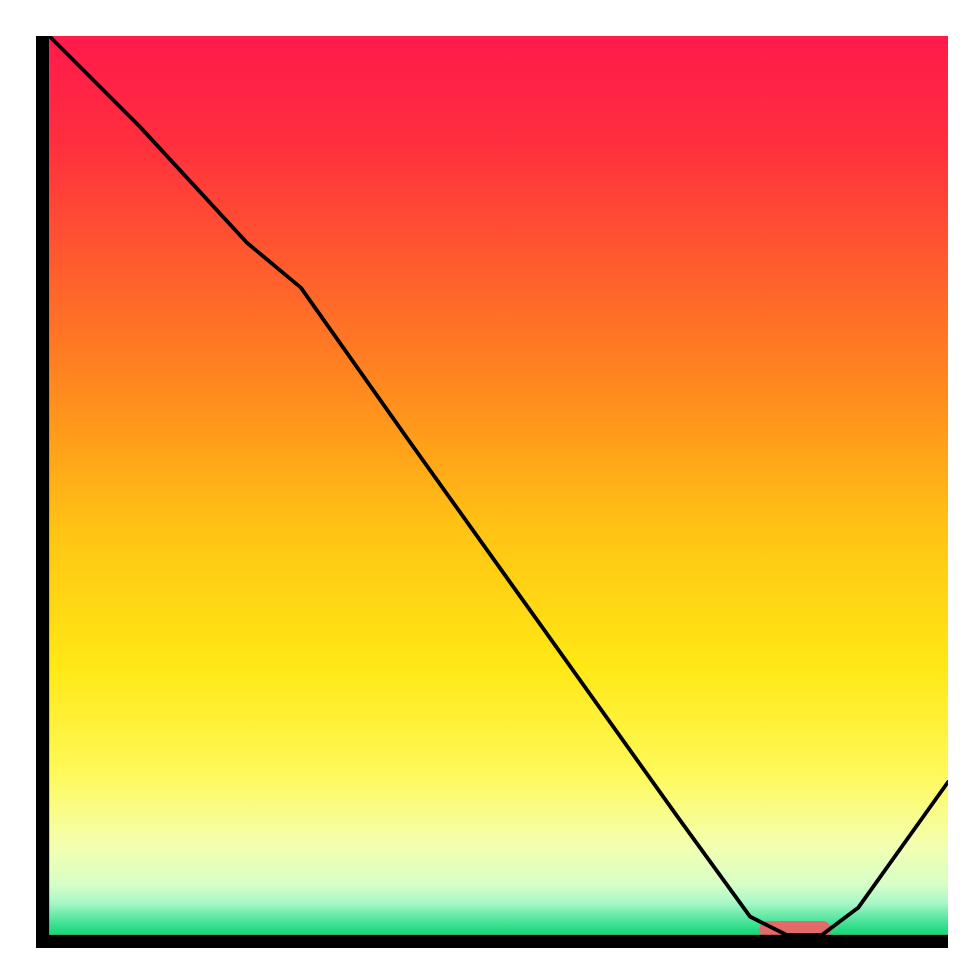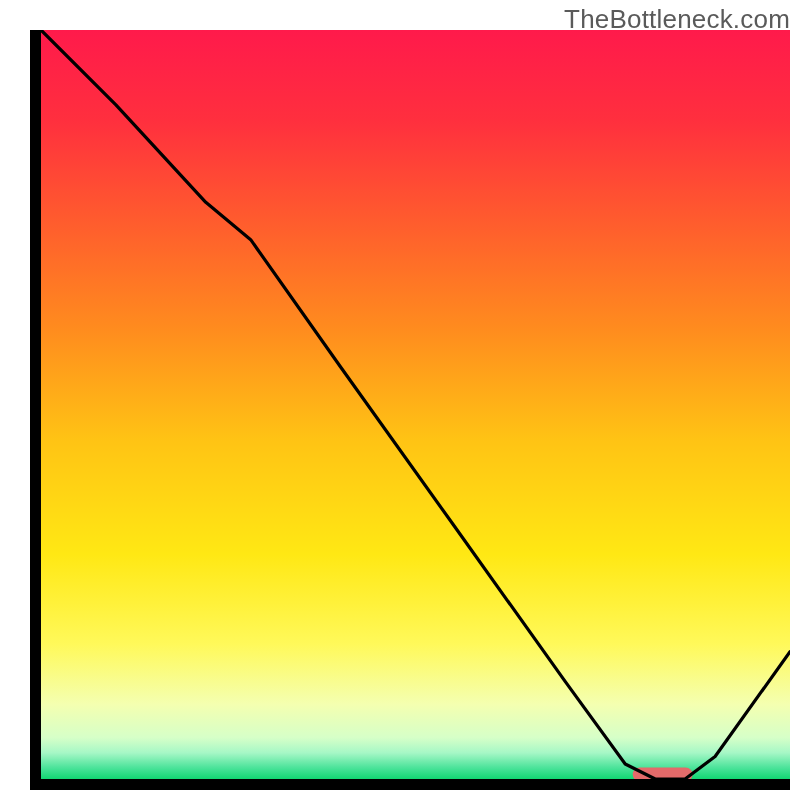--- a/index.html
+++ b/index.html
@@ -27,21 +27,20 @@
   svg.chart {
     position: absolute;
     top: 30px;
     left: 30px;
   }
 </style>
 </head>
 <body>
 
 <div class="container">
-  <div class="watermark">TheBottleneck.com</div>
 
   <svg class="chart" width="760" height="760" viewBox="0 0 760 760">
     <defs>
       <linearGradient id="bgGrad" x1="0" y1="0" x2="0" y2="1">
           <stop offset="0.00%" stop-color="#ff1a4b"></stop>
           <stop offset="12.00%" stop-color="#ff2f3e"></stop>
           <stop offset="25.00%" stop-color="#ff5a2e"></stop>
           <stop offset="40.00%" stop-color="#ff8c1e"></stop>
           <stop offset="55.00%" stop-color="#ffc414"></stop>
           <stop offset="70.00%" stop-color="#ffe814"></stop>

